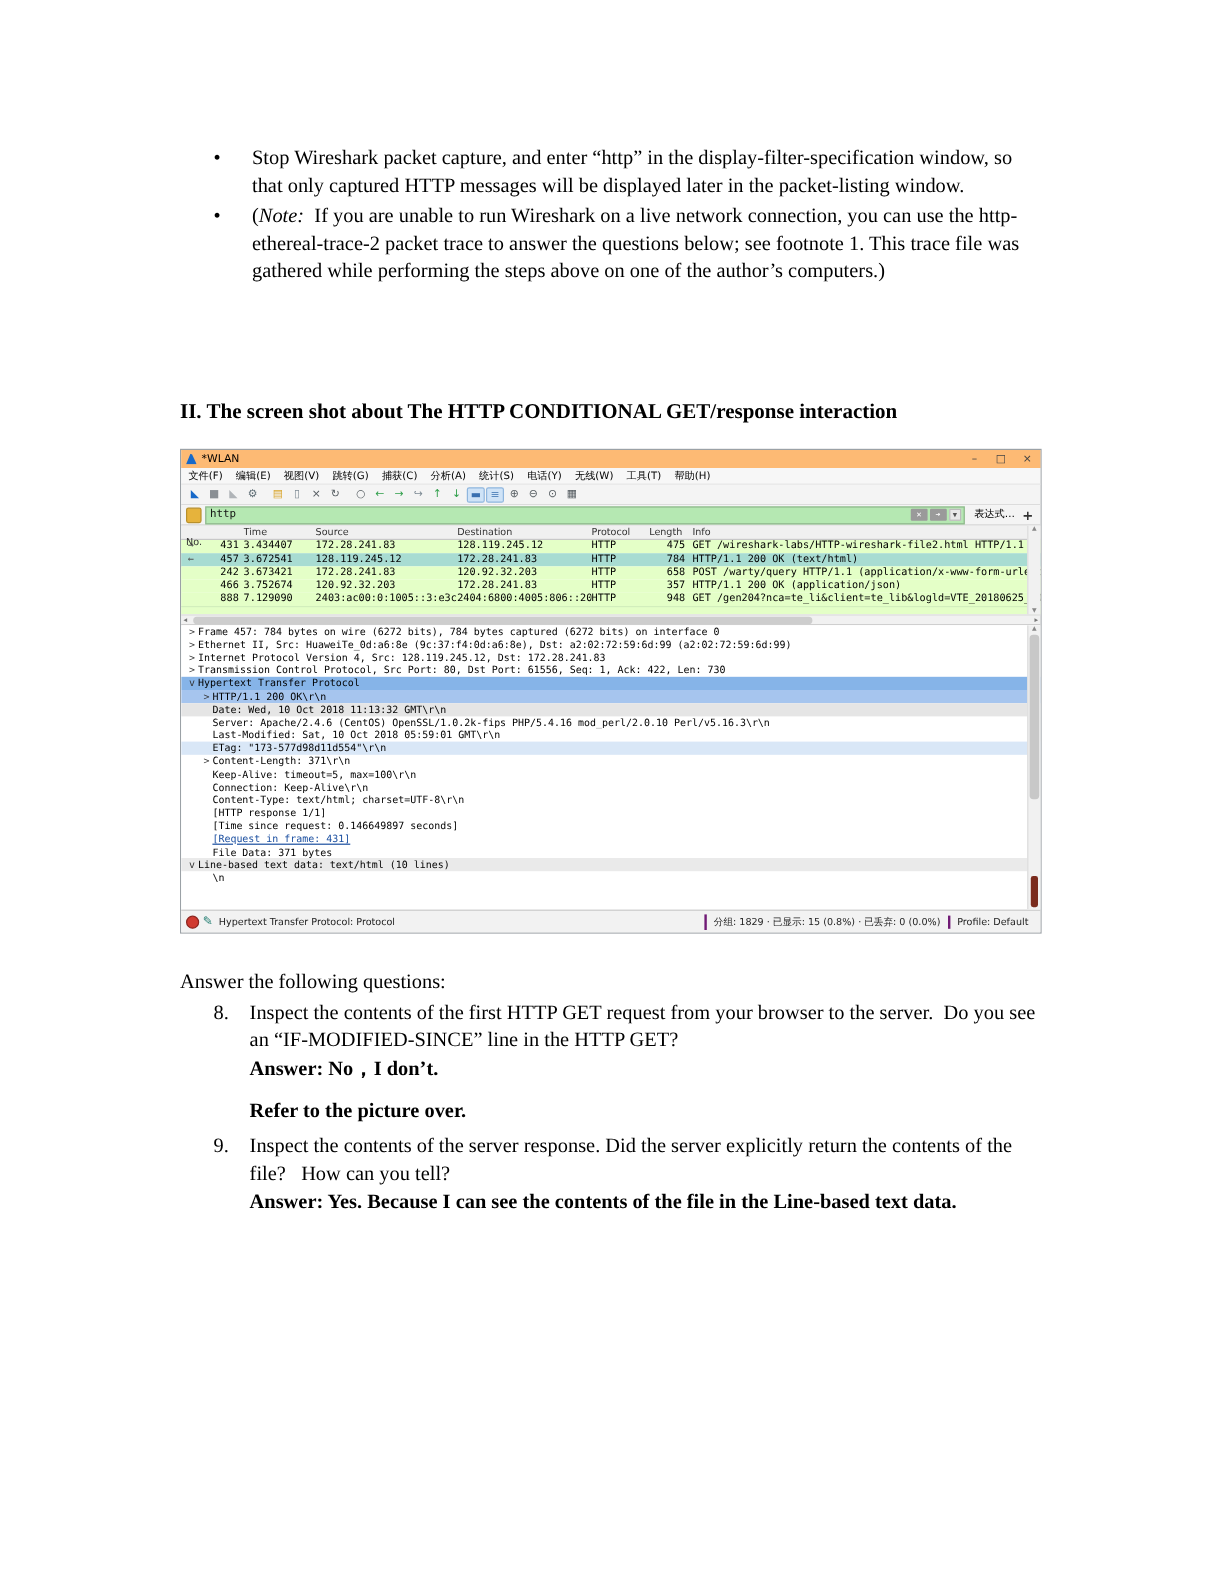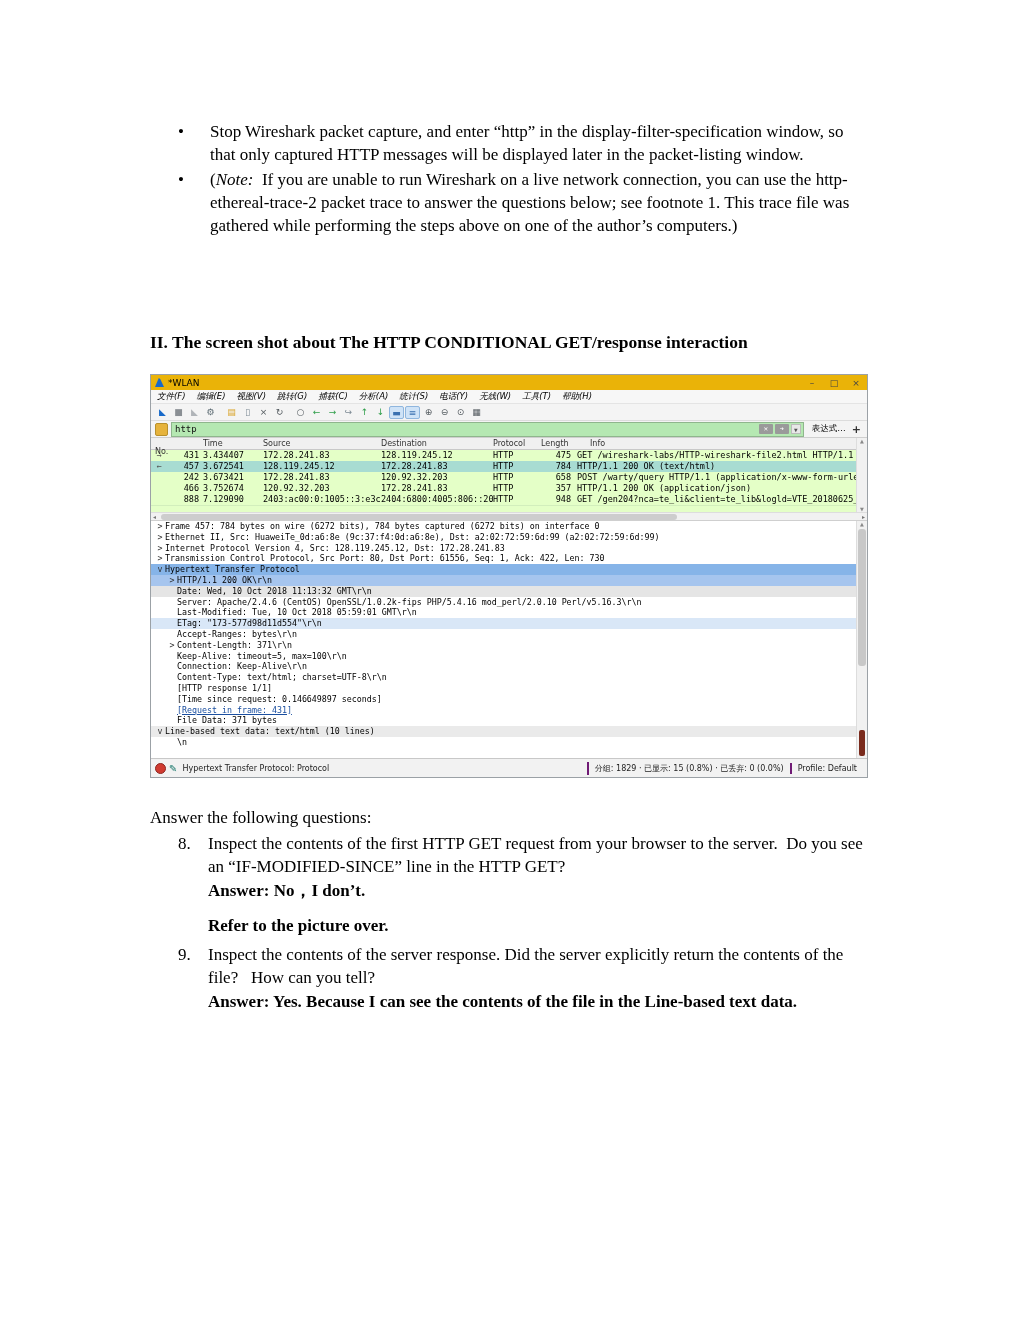--- a/index.html
+++ b/index.html
@@ -15,27 +15,27 @@
   .q-row{display:flex;margin-top:3px;}
   .q-num{width:30px;margin-left:28px;flex:none;}
   .q-body{flex:1;}
   .q-text{white-space:pre-wrap;}
   .answer-line{font-weight:bold;margin-top:1px;white-space:pre-wrap;}
   .refer-line{font-weight:bold;}
   .refer-line.spaced{margin-top:12px;margin-bottom:3px;}
   
   .ws{position:absolute;left:150px;top:374px;width:718px;height:404px;background:#fff;
       border:1px solid #9ba1a6;font-family:"DejaVu Sans", sans-serif;box-sizing:border-box;}
-  .ws-titlebar{height:15px;display:flex;align-items:center;background:#eab308;font-size:9px;padding-left:4px;}
+  .ws-titlebar{height:15px;display:flex;align-items:center;background:#fdba74;font-size:9px;padding-left:4px;}
   .ws-fin{width:9px;height:9px;background:#1769c9;clip-path:polygon(0 100%,42% 0,58% 10%,100% 100%);margin-right:4px;flex:none;}
   .ws-title{flex:1;}
   .ws-ctrls{display:flex;}
   .ws-ctrl{width:22px;text-align:center;font-size:9px;color:#444;}
   .ws-menubar{height:14px;display:flex;align-items:center;background:#f7f7f7;font-size:8.5px;padding-left:6px;border-bottom:1px solid #e4e4e4;box-sizing:border-box;}
-  .menu-item{margin-right:11px;white-space:nowrap;font-style:italic;}
+  .menu-item{margin-right:11px;white-space:nowrap;}
   .ws-toolbar{height:17px;display:flex;align-items:center;background:#f4f4f4;padding-left:4px;border-bottom:1px solid #dcdcdc;box-sizing:border-box;}
   .tb-icon{width:15px;height:13px;font-size:9px;line-height:13px;text-align:center;margin-right:1px;flex:none;}
   .tb-icon.pressed{background:#cfe3f7;border:1px solid #8fb6de;box-sizing:border-box;border-radius:2px;}
   .tb-sep{width:5px;}
   .ws-filterbar{height:17px;display:flex;align-items:center;background:#f4f4f4;padding:0 4px;border-bottom:1px solid #cfcfcf;box-sizing:border-box;}
   .fb-bookmark{width:11px;height:11px;background:#e6b33c;border:1px solid #b8902c;border-radius:2px;margin-right:3px;flex:none;}
   .fb-input{flex:1;height:13px;background:#b5e8b2;border:1px solid #8fb68d;font-family:"DejaVu Sans Mono",monospace;
             font-size:9px;padding:0 3px;color:#111;display:flex;align-items:center;position:relative;}
   .fb-inctrl{display:flex;position:absolute;right:2px;top:1px;}
   .fb-btn{width:14px;height:10px;background:#9a9a9a;color:#fff;font-size:7px;line-height:10px;text-align:center;margin-left:2px;border-radius:1px;}
@@ -51,21 +51,21 @@
   .prow span{overflow:hidden;white-space:nowrap;flex:none;}
   .c-gut{width:16px;text-align:center;color:#555;}
   .c-no{width:36px;text-align:right;padding-right:4px;box-sizing:border-box;}
   .c-time{width:60px;}
   .c-src{width:118px;}
   .c-dst{width:112px;}
   .c-proto{width:48px;}
   .c-len{width:36px;text-align:right;padding-right:6px;box-sizing:border-box;}
   .c-info{flex:1 1 auto !important;}
   .h-no{width:52px;padding-left:4px;box-sizing:border-box;margin-top:16px;}
-  .h-time{width:60px;}.h-src{width:118px;}.h-dst{width:112px;}.h-proto{width:48px;}.h-len{width:49px;}.h-info{flex:1;}
+  .h-time{width:60px;}.h-src{width:118px;}.h-dst{width:112px;}.h-proto{width:48px;}.h-len{width:36px;}.h-info{flex:1;}
   .prow-clip{height:6px;background:#e4ffc7;overflow:hidden;border-top:1px solid #d2eebc;}
   .list-wrap{position:relative;}
   .list-vscroll{position:absolute;right:0;top:0;bottom:0;width:11px;background:#f1f1f1;border-left:1px solid #ddd;
                 display:flex;flex-direction:column;justify-content:space-between;align-items:center;font-size:5px;color:#888;box-sizing:border-box;}
   .hscroll{height:9px;background:#f1f1f1;border-top:1px solid #ddd;border-bottom:1px solid #cfcfcf;position:relative;box-sizing:border-box;}
   .hscroll .thumb{position:absolute;left:10px;top:1px;height:6px;width:72%;background:#cdcdcd;border-radius:3px;}
   .hscroll .arr{position:absolute;top:0;font-size:6px;color:#777;line-height:8px;}
   
   .details{height:238px;position:relative;background:#fff;overflow:hidden;border-bottom:1px solid #c8c8c8;box-sizing:border-box;}
   .dline{height:10.8px;font-family:"DejaVu Sans Mono",monospace;font-size:8.3px;line-height:10.8px;
@@ -269,29 +269,25 @@
         <div class="dline s-gray">
           <span class="dexp" style="padding-left: 16px; width: 10px;"></span>
           <span class="dtext">Date: Wed, 10 Oct 2018 11:13:32 GMT\r\n</span>
         </div>
         <div class="dline">
           <span class="dexp" style="padding-left: 16px; width: 10px;"></span>
           <span class="dtext">Server: Apache/2.4.6 (CentOS) OpenSSL/1.0.2k-fips PHP/5.4.16 mod_perl/2.0.10 Perl/v5.16.3\r\n</span>
         </div>
         <div class="dline">
           <span class="dexp" style="padding-left: 16px; width: 10px;"></span>
-          <span class="dtext">Last-Modified: Tue, 10 Oct 2018 05:59:01 GMT\r\n</span>
+          <span class="dtext">Last-Modified: Sat, 10 Oct 2018 05:59:01 GMT\r\n</span>
         </div>
         <div class="dline s-lblue">
           <span class="dexp" style="padding-left: 16px; width: 10px;"></span>
           <span class="dtext">ETag: "173-577d98d11d554"\r\n</span>
-        </div>
-        <div class="dline">
-          <span class="dexp" style="padding-left: 16px; width: 10px;"></span>
-          <span class="dtext">Accept-Ranges: bytes\r\n</span>
         </div>
         <div class="dline">
           <span class="dexp" style="padding-left: 16px; width: 10px;">&gt;</span>
           <span class="dtext">Content-Length: 371\r\n</span>
         </div>
         <div class="dline">
           <span class="dexp" style="padding-left: 16px; width: 10px;"></span>
           <span class="dtext">Keep-Alive: timeout=5, max=100\r\n</span>
         </div>
         <div class="dline">

